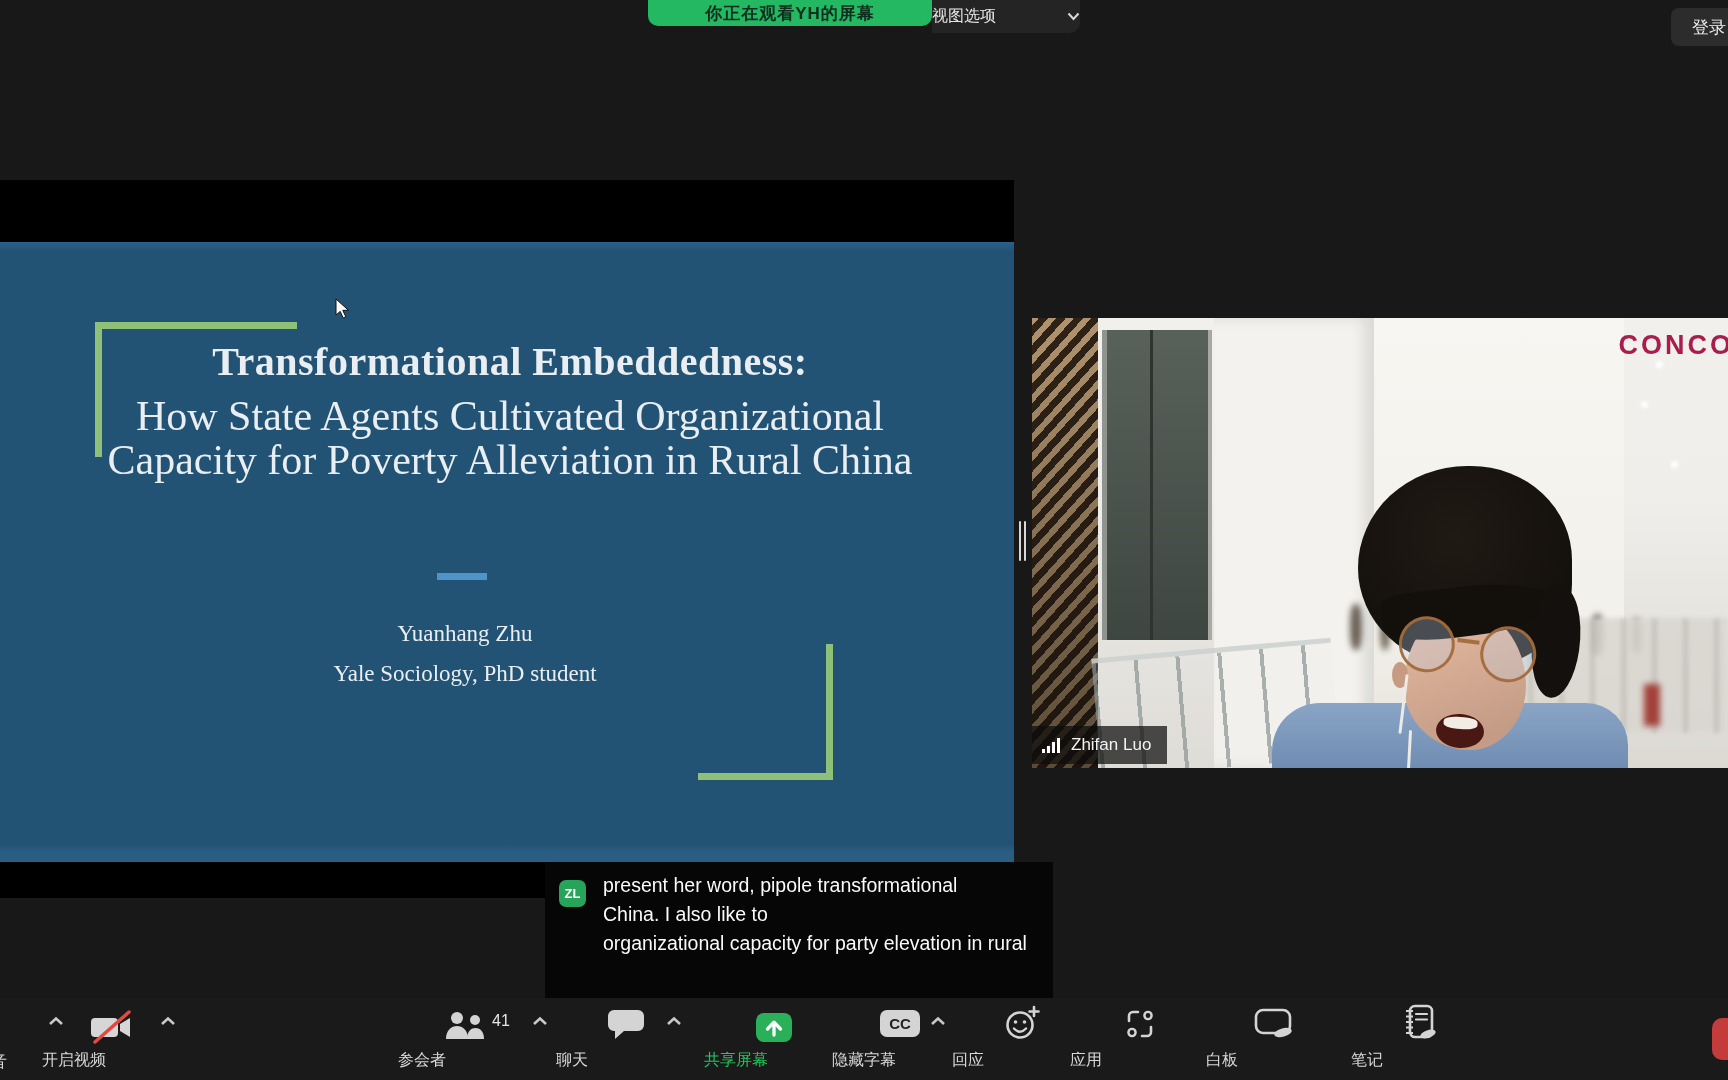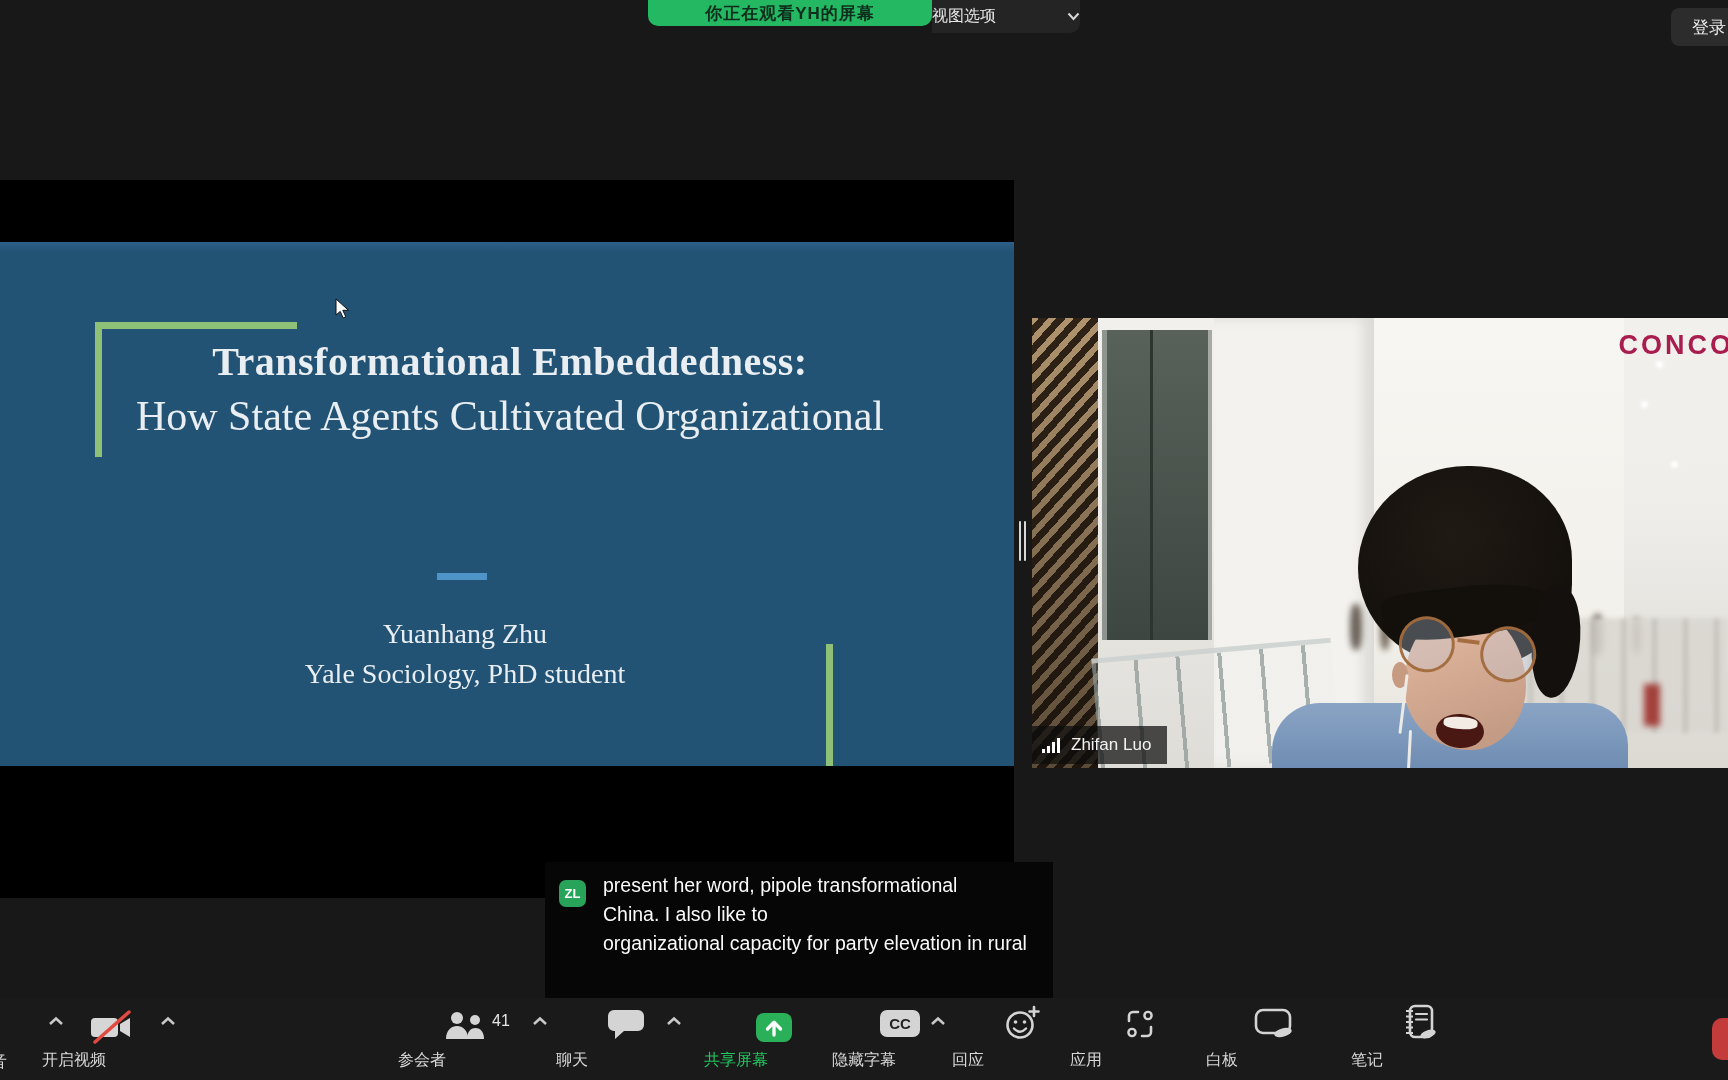--- a/index.html
+++ b/index.html
@@ -13,31 +13,31 @@
     color:#0e2d1c; font-size:17px; font-weight:bold; letter-spacing:1px; }
   .view-options { position:absolute; left:932px; top:0; width:148px; height:33px;
     background:#242424; border-radius:0 0 10px 0; display:flex; align-items:center; justify-content:space-between; gap:3px;
     color:#e6e6e6; font-size:16px; font-weight:normal; cursor:pointer; }
   .login-btn { position:absolute; left:1671px; top:8px; width:64px; height:38px;
     background:#2c2c2c; border-radius:8px; display:flex; align-items:center; justify-content:center;
     color:#f2f2f2; font-size:17px; cursor:pointer;padding-left:12px; }
 
   
   .letterbox { position:absolute; left:0; top:180px; width:1014px; height:718px; background:#000; }
-  .slide { position:absolute; left:0; top:62px; width:1014px; height:524px;
+  .slide { position:absolute; left:0; top:62px; width:1014px; height:620px;
     background:linear-gradient(180deg,#2c6089 0,#235374 10px,#235374 602px,#2a5d82 610px,#2a5d82 620px); overflow:hidden;padding-left:8px; }
   .slide, .slide * { color:#e9eef2; }
   .br { position:absolute; background:#8fc077; }
   .slide-title-block { position:absolute; left:60px; top:96px; width:900px; text-align:center;
     font-family:"Liberation Serif","DejaVu Serif",serif; }
   .slide-title { font-size:40px; font-weight:bold; letter-spacing:.5px; }
   .slide-sub { font-size:42px; margin-top:9px; line-height:44px; }
   .slide-divider { position:absolute; left:437px; top:331px; width:50px; height:7px; background:#4f94c9; }
   .slide-author { position:absolute; left:160px; top:372px; width:610px; text-align:center;
-    font-family:"Liberation Serif","DejaVu Serif",serif; font-size:28px; line-height:40px; }
+    font-family:"Liberation Serif","DejaVu Serif",serif; font-size:23px; line-height:40px; }
   .cursor { position:absolute; left:334px; top:56px; }
 
   
   .video { position:absolute; left:1032px; top:318px; width:696px; height:450px; overflow:hidden;
     background:linear-gradient(180deg,#f1f0ec 0,#efeeea 40%,#dcd9d3 100%); }
   .v-lights { position:absolute; left:200px; top:14px; width:5px; height:5px; border-radius:50%; background:#fff;
     box-shadow: 60px 6px 0 2px #fff, 140px 18px 0 1px #fff, 230px 2px 0 2px #fff, 300px 26px 0 1px #fff,
       360px 10px 0 2px #fff, 425px 30px 0 1px #fff, 170px 52px 0 1px #fff, 260px 64px 0 2px #fff,
       340px 50px 0 1px #fff, 410px 70px 0 1px #fff, 120px 86px 0 1px #fff, 300px 96px 0 2px #fff,
       380px 110px 0 1px #fff, 240px 120px 0 1px #fff, 440px 130px 0 1px #fff;
@@ -126,20 +126,21 @@
   <div class="login-btn">登录</div>
 
   <div class="letterbox">
     <div class="slide">
       <div class="br" style="left:95px; top:80px; width:202px; height:7px;"></div>
       <div class="br" style="left:95px; top:80px; width:7px; height:135px;"></div>
       <div class="slide-title-block">
         <div class="slide-title">Transformational Embeddedness:</div>
         <div class="slide-sub">
           <div>How State Agents Cultivated Organizational</div>
+          <div>Capacity for Poverty Alleviation in Rural China</div>
         </div>
       </div>
       <div class="slide-divider"></div>
       <div class="slide-author">
         <div>Yuanhang Zhu</div>
         <div>Yale Sociology, PhD student</div>
       </div>
       <div class="br" style="left:826px; top:402px; width:7px; height:136px;"></div>
       <div class="br" style="left:698px; top:531px; width:135px; height:7px;"></div>
       <svg class="cursor" width="16" height="22" viewBox="0 0 16 22">

